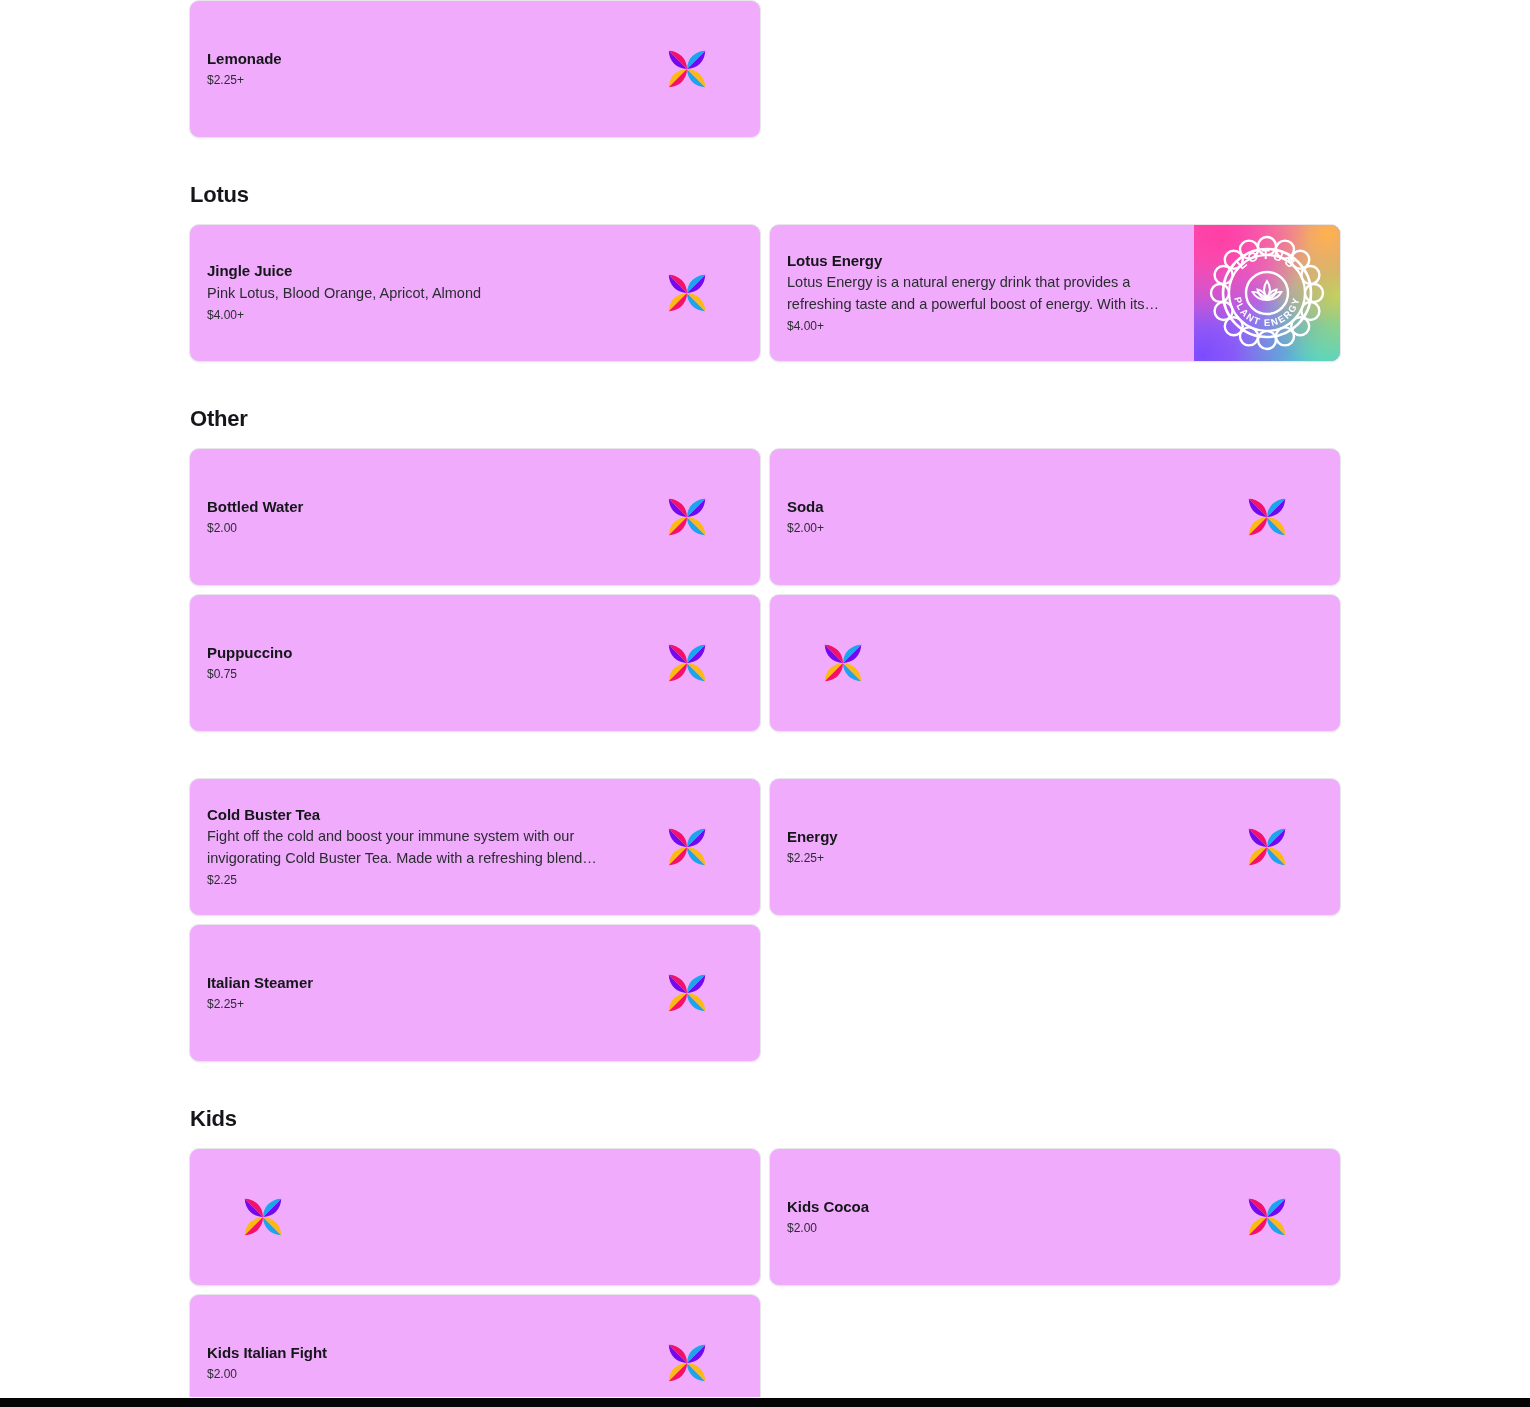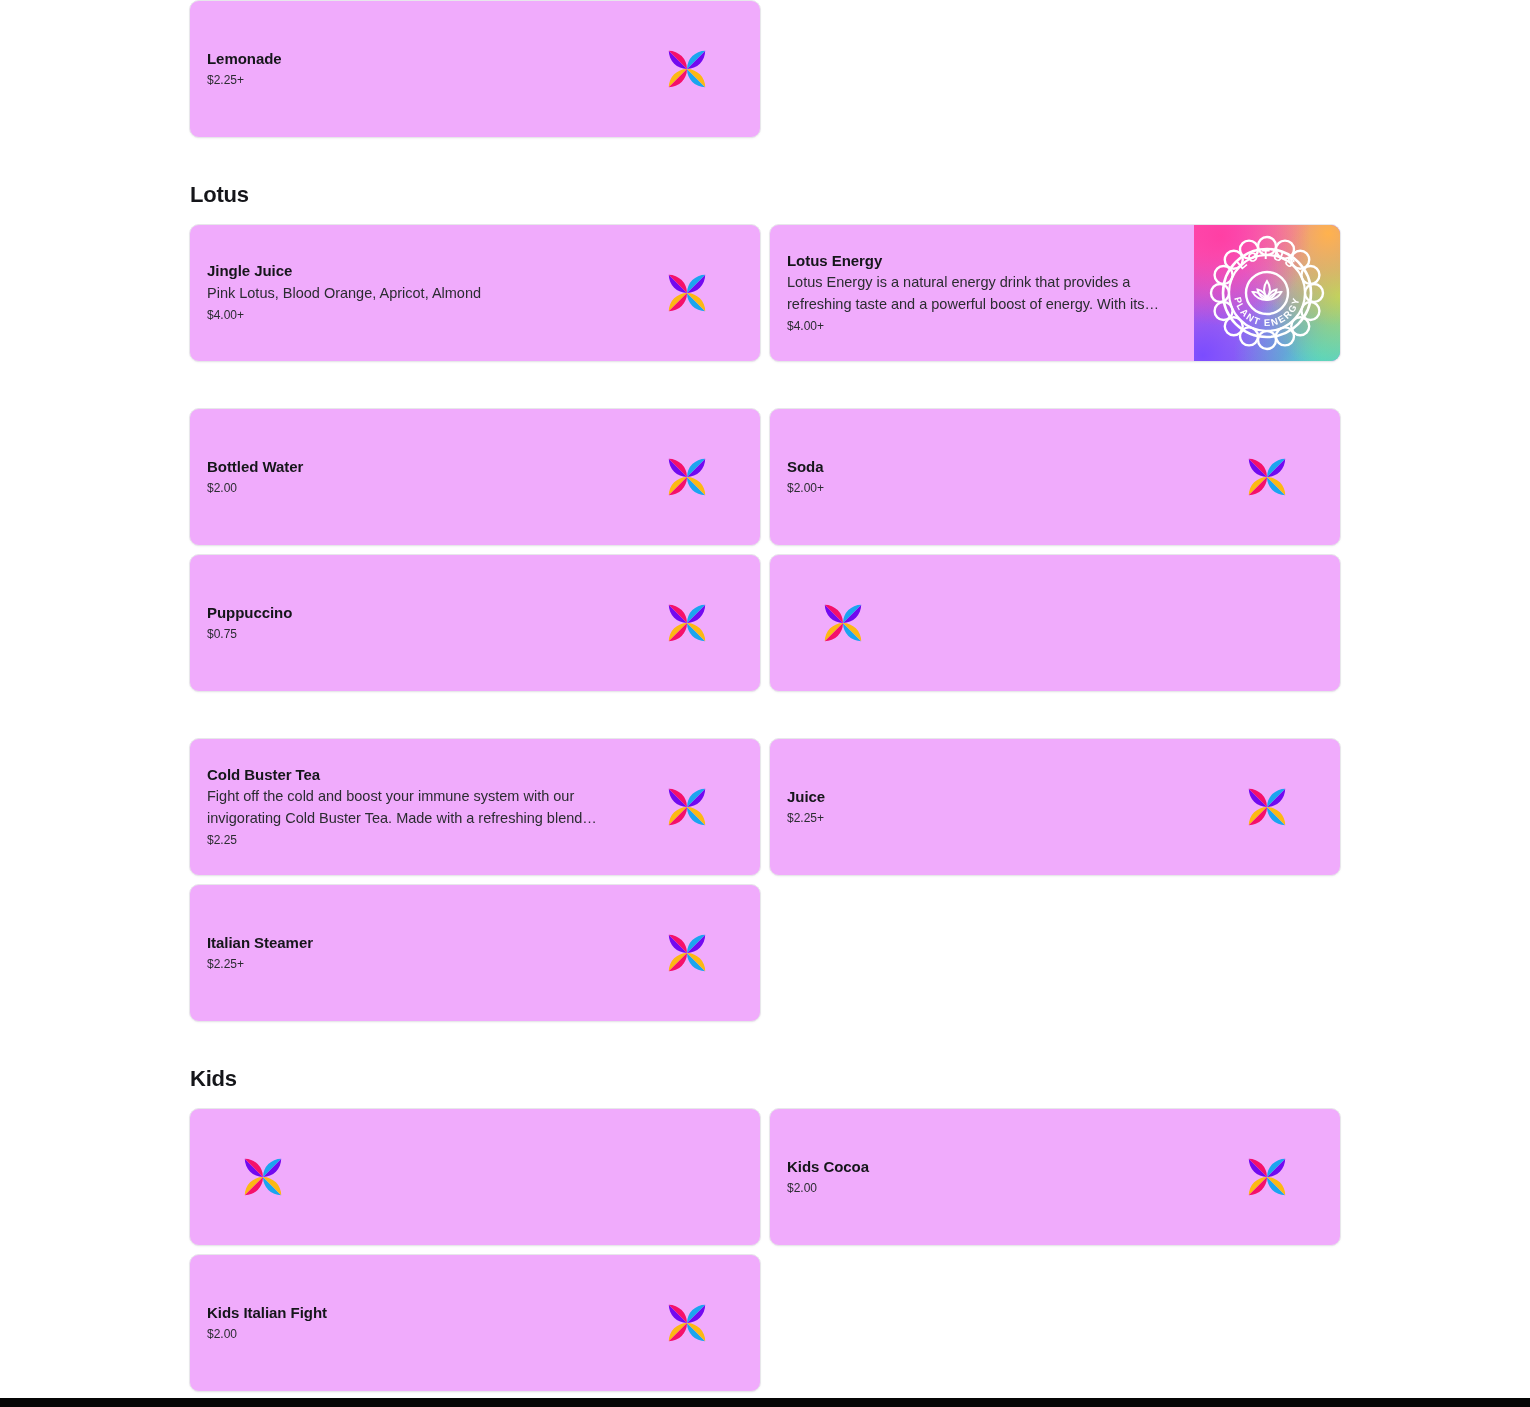--- a/index.html
+++ b/index.html
@@ -247,20 +247,21 @@
                   <path d="M60 67 C66.5 67 72 63.5 74.5 59 C70 58.5 64 61.5 60 67 Z" fill="none" stroke="#ffffff" stroke-width="1.8"></path>
                 </g>
               </svg>
             </div>
           </div>
         </div>
       </div>
     </div>
     <div class="menu-section">
       <div class="section-spacer-top"></div>
+      <h2 class="section-heading">Other</h2>
       <div class="item-grid">
         <div class="item-card">
           <div class="card-body">
             <div class="item-name">Bottled Water</div>
             <div class="item-price">$2.00</div>
           </div>
           <div class="card-thumb logo-thumb">
             <svg class="pinwheel" viewBox="0 0 100 100" xmlns="http://www.w3.org/2000/svg">
               <g transform="rotate(45 50 50)">
                 <path d="M50 50 L50 22 A19 19 0 1 1 22 50 Z" fill="#7209f0"></path>
@@ -362,21 +363,21 @@
                 <path d="M50 50 L50 22 A19 19 0 1 1 22 50 Z" fill="#fcb813"></path>
               </g>
               <g transform="rotate(315 50 50)">
                 <path d="M50 50 L50 22 A19 19 0 1 1 22 50 Z" fill="#f5106a"></path>
               </g>
             </svg>
           </div>
         </div>
         <div class="item-card">
           <div class="card-body">
-            <div class="item-name">Juice</div>
+            <div class="item-name">Energy</div>
             <div class="item-price">$2.25+</div>
           </div>
           <div class="card-thumb logo-thumb">
             <svg class="pinwheel" viewBox="0 0 100 100" xmlns="http://www.w3.org/2000/svg">
               <g transform="rotate(45 50 50)">
                 <path d="M50 50 L50 22 A19 19 0 1 1 22 50 Z" fill="#7209f0"></path>
               </g>
               <g transform="rotate(135 50 50)">
                 <path d="M50 50 L50 22 A19 19 0 1 1 22 50 Z" fill="#1ba5ef"></path>
               </g>

